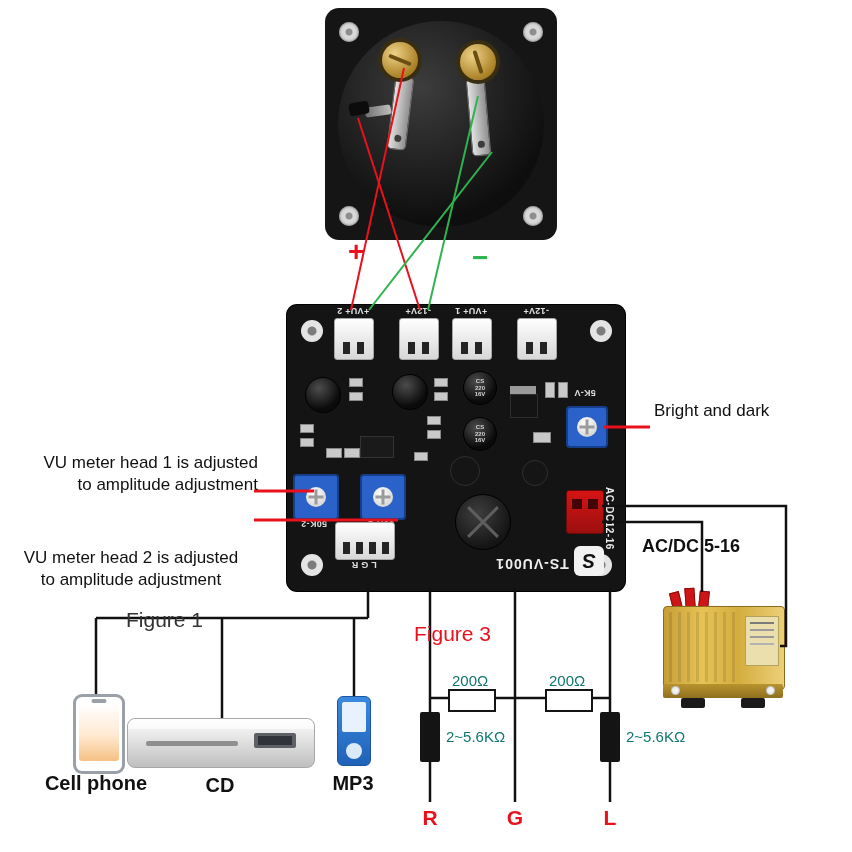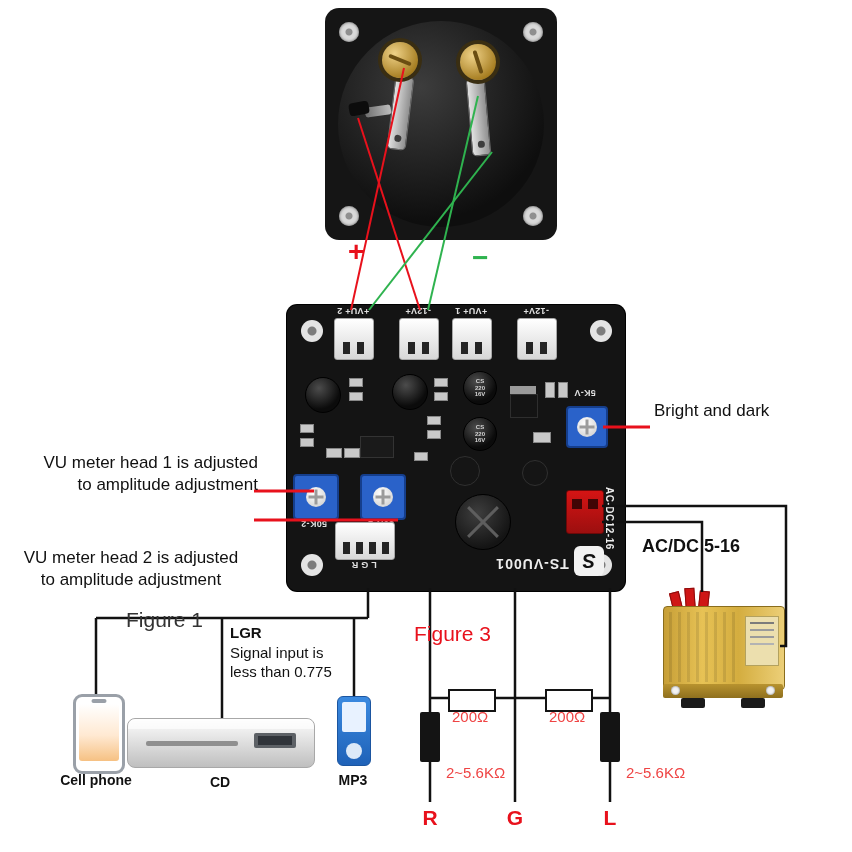--- a/index.html
+++ b/index.html
@@ -43,22 +43,22 @@
   .bigcap::after{transform:translate(-50%,-50%) rotate(-45deg);}
   .logo{width:30px;height:30px;background:#f2f2f2;border-radius:6px;color:#111;font-weight:800;font-style:italic;
         font-size:20px;display:flex;align-items:center;justify-content:center;transform:rotate(180deg);}
   .boardname{transform:rotate(180deg);color:#ededed;font-weight:bold;font-size:14px;letter-spacing:1px;text-align:center;}
   .vtext{writing-mode:vertical-rl;color:#ededed;font-weight:bold;font-size:10px;letter-spacing:.5px;}
   
   .callout{font-size:17px;line-height:1.32;color:#111;z-index:7;}
   .fig-title{font-size:21px;color:#333;z-index:7;}
   .red-text{color:#e8111c;}
   .note-red{color:#ff2020;font-size:13px;line-height:1.28;z-index:7;}
-  .dev-label{font-weight:bold;font-size:14px;color:#111;transform:translateX(-50%);z-index:7;white-space:nowrap;}
-  .res-label{font-size:15px;color:#ef4444;z-index:7;white-space:nowrap;margin-top:36px;}
+  .dev-label{font-weight:bold;font-size:20px;color:#111;transform:translateX(-50%);z-index:7;white-space:nowrap;}
+  .res-label{font-size:15px;color:#0f766e;z-index:7;white-space:nowrap;}
   .rgl{font-size:21px;font-weight:bold;color:#e8111c;transform:translateX(-50%);z-index:7;}
   .sres{background:#141414;border-radius:2px;z-index:6;}
   .hres{background:#fff;border:2px solid #141414;z-index:6;}
   .pm{font-size:28px;font-weight:bold;z-index:7;}
   
   .xfmr-core{background:linear-gradient(90deg,#c79f37 0%,#e7c255 32%,#d4ad3f 62%,#eccf78 100%);
              border:1px solid #8a6d1d;border-radius:4px;}
   .xfmr-wind{background:repeating-linear-gradient(90deg,rgba(0,0,0,.10) 0 3px,transparent 3px 9px);}
   .xfmr-sticker{background:#ecdfae;border:1px solid #b3a15e;}
   .xfmr-flange{background:linear-gradient(#b8932f,#8f701e);border-radius:2px;}
@@ -235,25 +235,20 @@
     <div>VU meter head 1 is adjusted</div>
     <div>to amplitude adjustment</div>
   </div>
   <div class="abs callout" style="left:8px;top:506px;width:246px;text-align:center;margin-top:41px;">
     <div>VU meter head 2 is adjusted</div>
     <div>to amplitude adjustment</div>
   </div>
   <div class="abs" style="left:642px;top:536px;font-size:18px;font-weight:bold;z-index:7;">AC/DC 5-16</div>
 
   <div class="abs fig-title" style="left:126px;top:608px;">Figure 1</div>
-  <div class="abs" style="left:230px;top:624px;z-index:7;">
-    <div style="font-weight:bold;font-size:15px;">LGR</div>
-    <div style="font-size:15px;margin-top:3px;">Signal input is</div>
-    <div style="font-size:15px;margin-top:2px;">less than 0.775</div>
-  </div>
 
   <div class="abs" style="left:73px;top:694px;width:46px;height:74px;border:3px solid #9aa0a8;border-radius:9px;background:#fff;z-index:6;">
     <div style="position:absolute;left:3px;top:7px;right:3px;bottom:10px;background:linear-gradient(180deg,#ffffff 0%,#ffe9d2 55%,#f6c183 100%);border-radius:3px;"></div>
     <div style="position:absolute;left:50%;top:2px;transform:translateX(-50%);width:15px;height:4px;background:#9aa0a8;border-radius:2px;"></div>
   </div>
 
   <div class="abs" style="left:127px;top:718px;width:186px;height:48px;background:linear-gradient(180deg,#fdfdfd,#bfbfbf);border:1px solid #a8a8a8;border-radius:8px;z-index:6;">
     <div style="position:absolute;left:0;top:0;right:0;height:10px;background:rgba(255,255,255,.65);border-radius:8px 8px 0 0;"></div>
     <div style="position:absolute;left:18px;top:22px;width:92px;height:5px;background:#8f8f8f;border-radius:2px;"></div>
     <div style="position:absolute;left:126px;top:14px;width:42px;height:15px;background:#5d6166;border-radius:2px;"></div>

